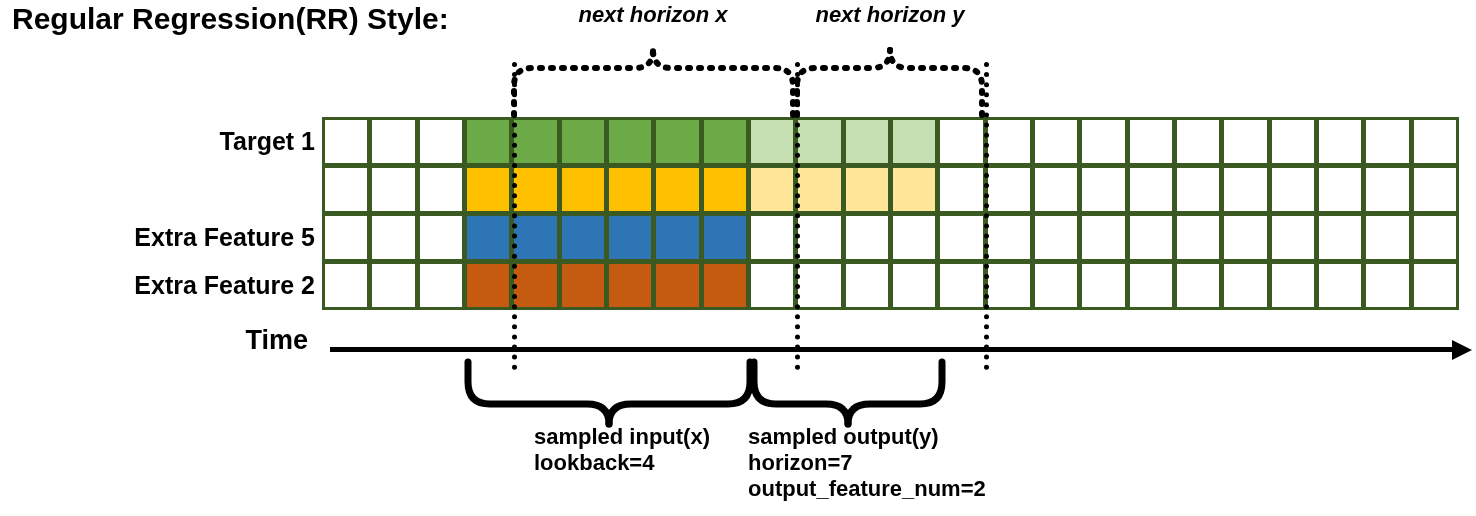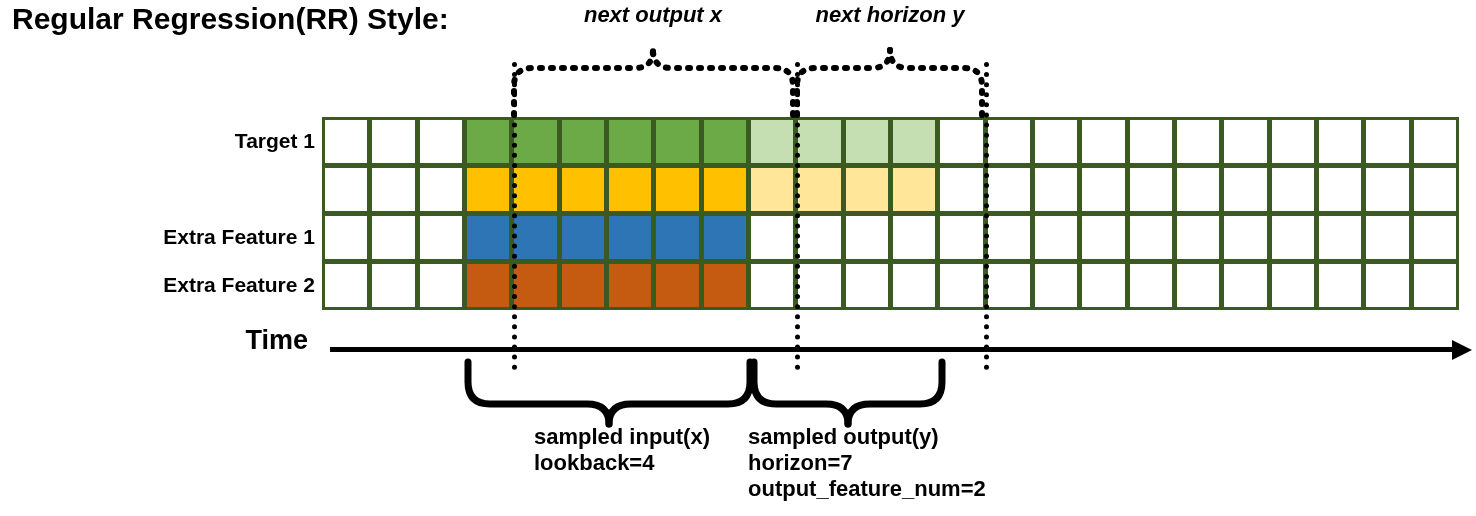--- a/index.html
+++ b/index.html
@@ -18,21 +18,21 @@
     font-size:30px;font-weight:bold;color:#000;
     white-space:nowrap;line-height:34px;
   }
 
   
   .row-label{
     position:absolute;
     right:1161px;           
     width:300px;
     text-align:right;
-    font-size:21px;font-weight:bold;color:#000;
+    font-size:25px;font-weight:bold;color:#000;
     white-space:nowrap;
     height:48px;line-height:48px;
   }
 
   
   .grid{
     position:absolute;
     left:322px;top:117px;
     width:1137px;height:193px;
     background:#3A5A22;          
@@ -85,21 +85,21 @@
   }
 </style>
 </head>
 <body>
 
 <div id="stage">
 
   <div class="title">Regular Regression(RR) Style:</div>
 
   <div class="row-label" style="top:117px;">Target 1</div>
-  <div class="row-label" style="top:213px;">Extra Feature 1</div>
+  <div class="row-label" style="top:213px;">Extra Feature 5</div>
   <div class="row-label" style="top:261px;">Extra Feature 2</div>
 
   <div class="grid" id="grid">
       <div class="cell" style="left: 0px; top: 0px; width: 42.3333px; height: 43px; background: rgb(255, 255, 255);"></div>
       <div class="cell" style="left: 47.3333px; top: 0px; width: 42.3333px; height: 43px; background: rgb(255, 255, 255);"></div>
       <div class="cell" style="left: 94.6667px; top: 0px; width: 42.3333px; height: 43px; background: rgb(255, 255, 255);"></div>
       <div class="cell" style="left: 142px; top: 0px; width: 42.3333px; height: 43px; background: rgb(108, 169, 71);"></div>
       <div class="cell" style="left: 189.333px; top: 0px; width: 42.3333px; height: 43px; background: rgb(108, 169, 71);"></div>
       <div class="cell" style="left: 236.667px; top: 0px; width: 42.3333px; height: 43px; background: rgb(108, 169, 71);"></div>
       <div class="cell" style="left: 284px; top: 0px; width: 42.3333px; height: 43px; background: rgb(108, 169, 71);"></div>
@@ -218,21 +218,21 @@
       <path d="M 468 362 L 468 382 Q 468 404 490 404 L 587 404 Q 609 404 609 424"></path>
       <path d="M 750 362 L 750 382 Q 750 404 728 404 L 631 404 Q 609 404 609 424"></path>
     </g>
 
     <g fill="none" stroke="#000" stroke-width="7" stroke-linecap="round">
       <path d="M 754 362 L 754 382 Q 754 404 776 404 L 826 404 Q 848 404 848 424"></path>
       <path d="M 942 362 L 942 382 Q 942 404 920 404 L 870 404 Q 848 404 848 424"></path>
     </g>
   </svg>
 
-  <div class="top-cap" style="left:533px;top:2px;width:240px;">next output x</div>
+  <div class="top-cap" style="left:533px;top:2px;width:240px;">next horizon x</div>
   <div class="top-cap" style="left:770px;top:2px;width:240px;">next horizon y</div>
 
   <div class="bot-cap" style="left:534px;top:424px;">
     <div>sampled input(x)</div>
     <div>lookback=4</div>
   </div>
   <div class="bot-cap" style="left:748px;top:424px;">
     <div>sampled output(y)</div>
     <div>horizon=7</div>
     <div>output_feature_num=2</div>

